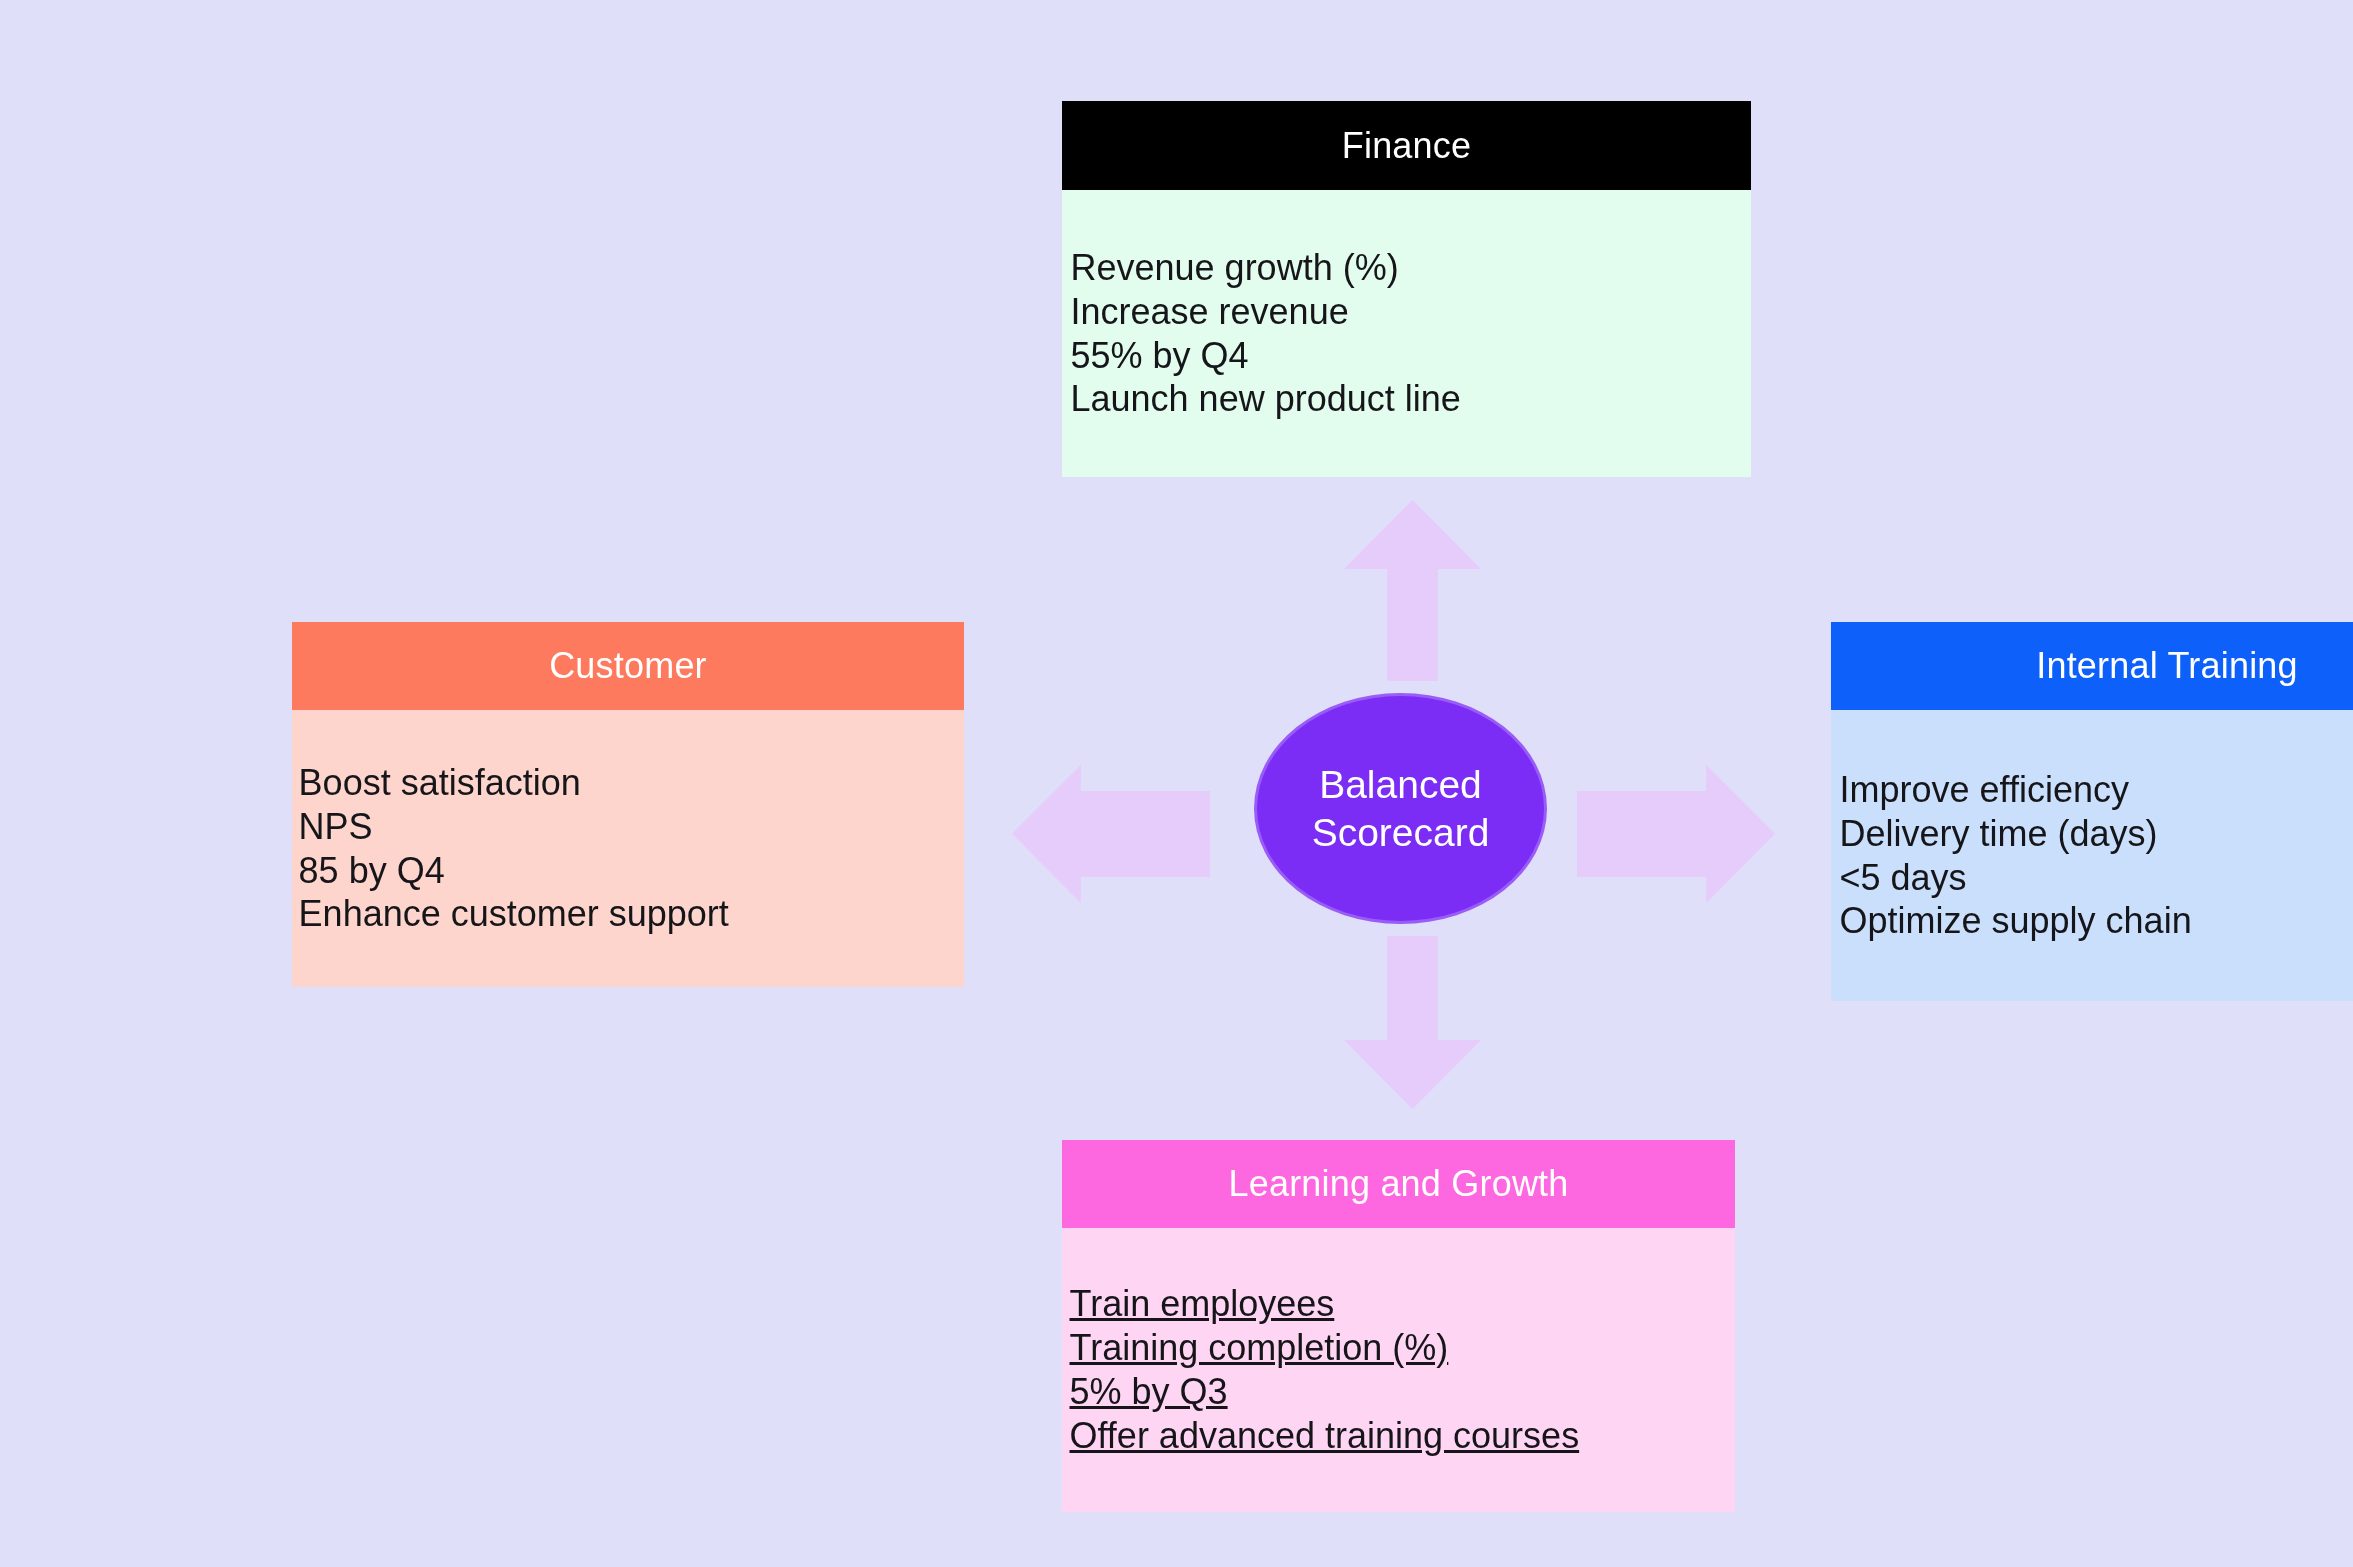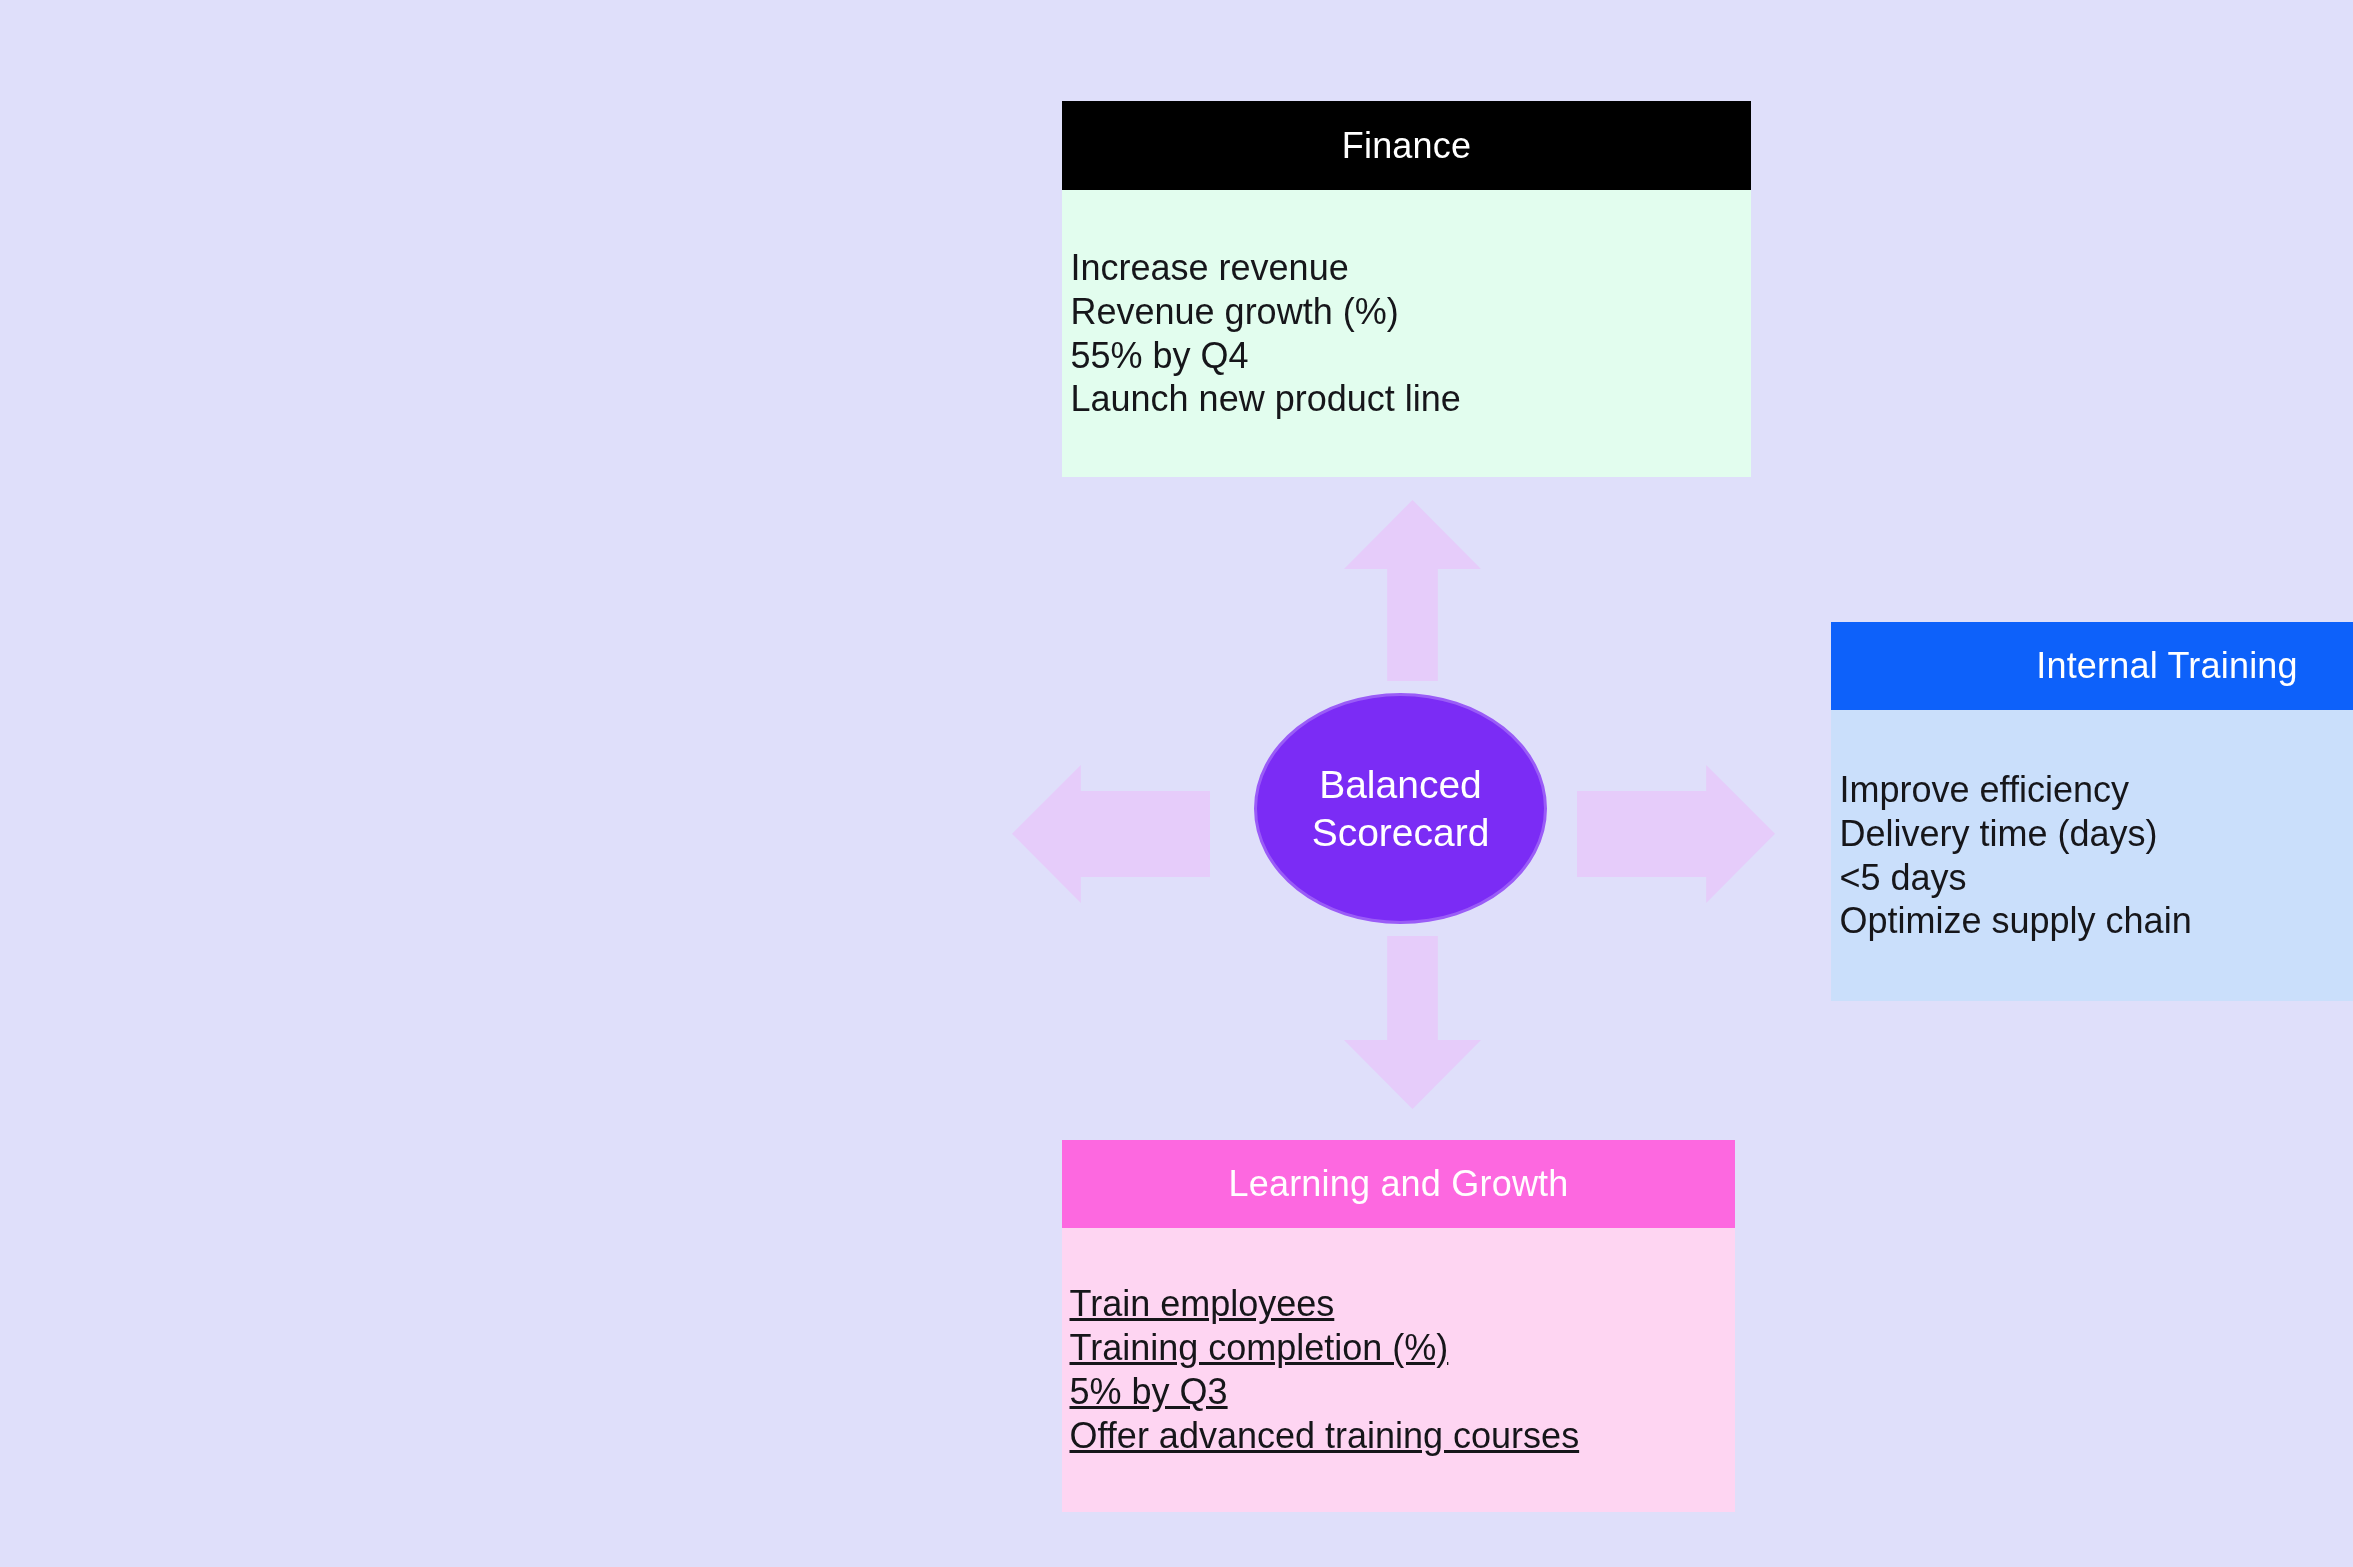--- a/index.html
+++ b/index.html
@@ -67,27 +67,38 @@
 </head>
 <body>
 
 <div class="stage">
 
   <div class="card" id="card-finance">
     <div class="card-header">
       <span>Finance</span>
     </div>
     <div class="card-body">
+      <div class="line">Revenue growth (%)</div>
       <div class="line">Increase revenue</div>
-      <div class="line">Revenue growth (%)</div>
       <div class="line">55% by Q4</div>
       <div class="line">Launch new product line</div>
     </div>
   </div>
 
+  <div class="card" id="card-customer">
+    <div class="card-header">
+      <span>Customer</span>
+    </div>
+    <div class="card-body">
+      <div class="line">Boost satisfaction</div>
+      <div class="line">NPS</div>
+      <div class="line">85 by Q4</div>
+      <div class="line">Enhance customer support</div>
+    </div>
+  </div>
 
   <div class="card" id="card-internal">
     <div class="card-header">
       <span>Internal Training</span>
     </div>
     <div class="card-body">
       <div class="line">Improve efficiency</div>
       <div class="line">Delivery time (days)</div>
       <div class="line">&lt;5 days</div>
       <div class="line">Optimize supply chain</div>

